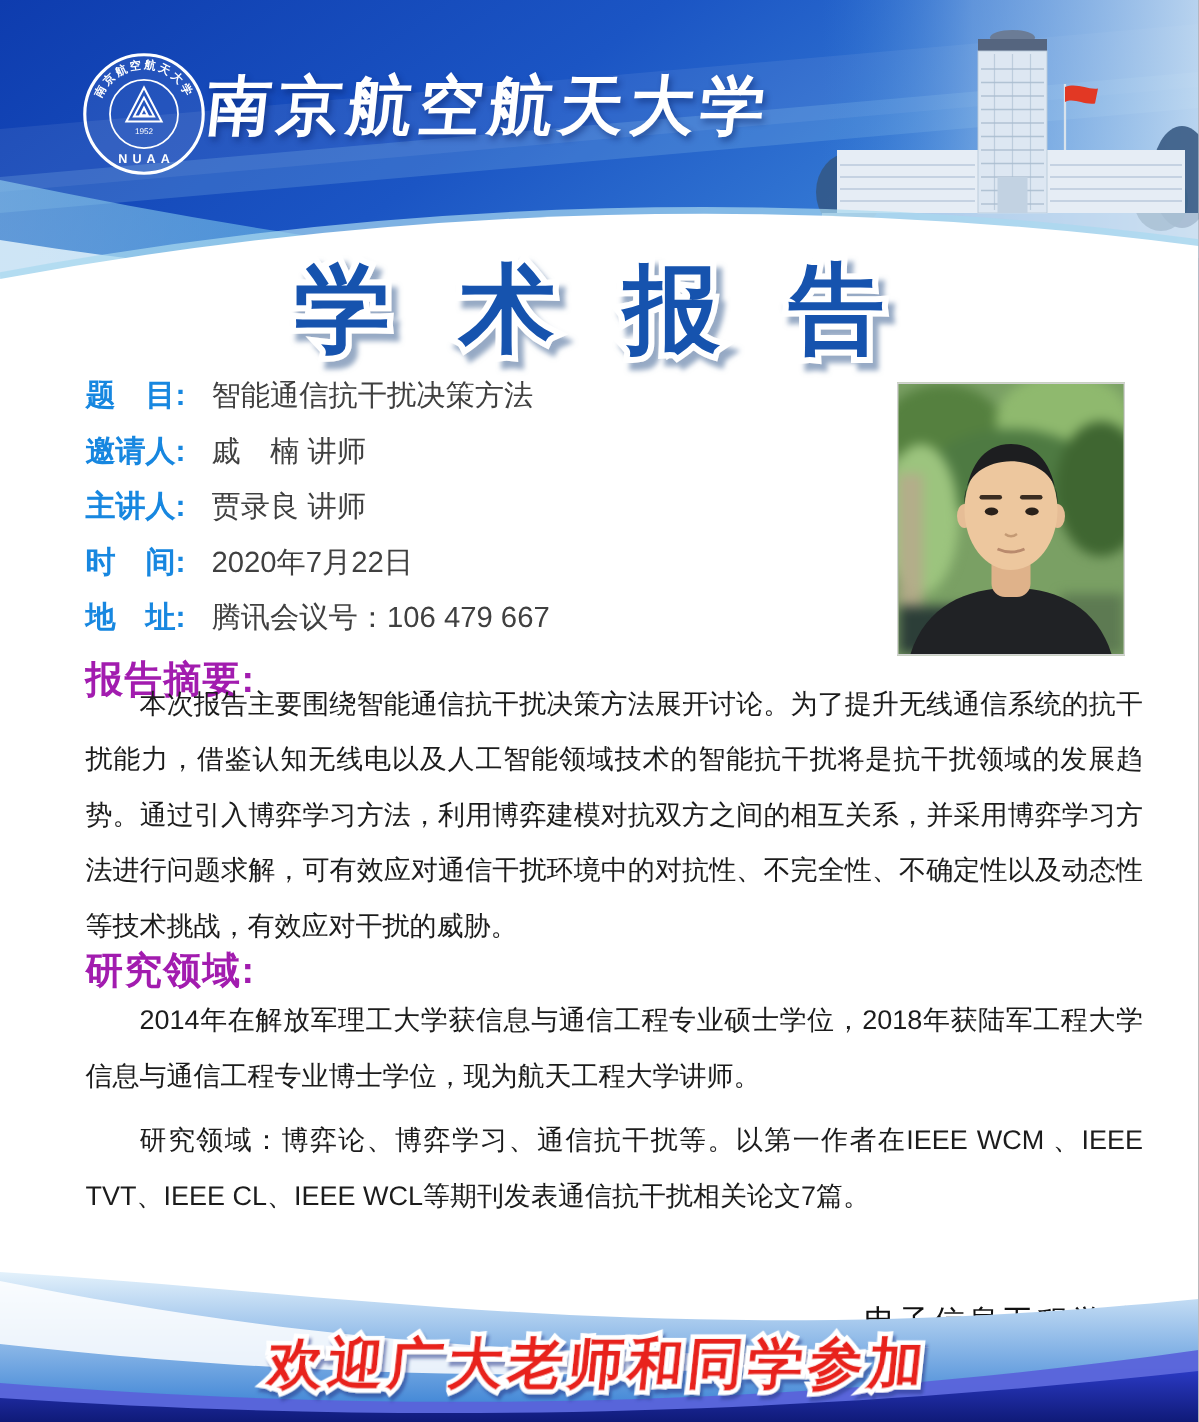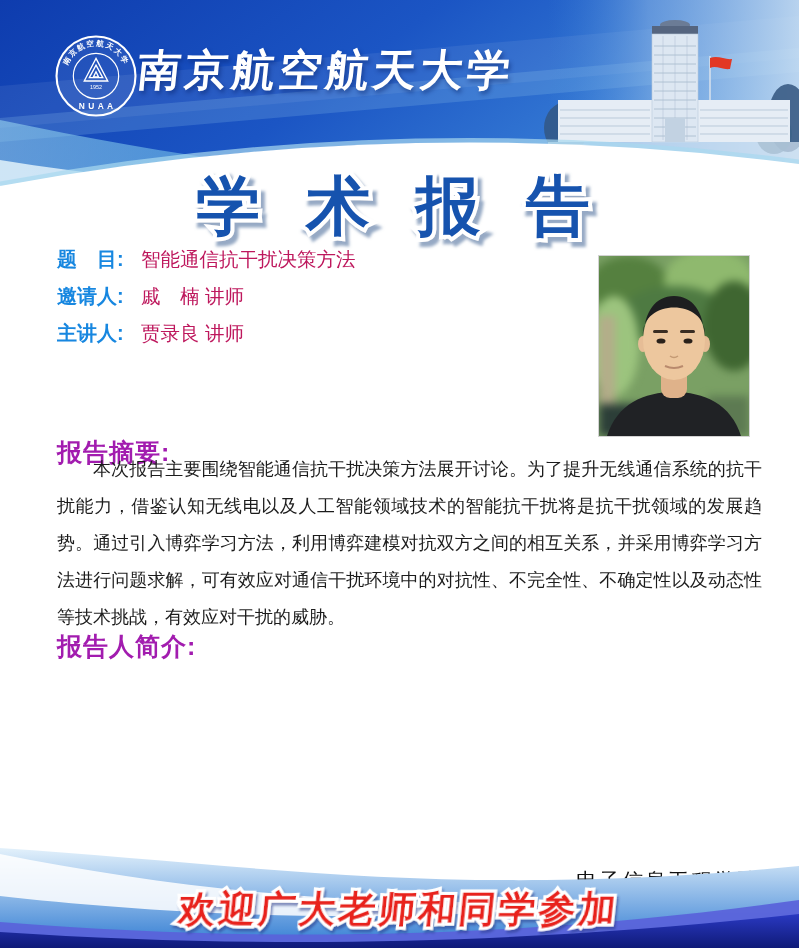--- a/index.html
+++ b/index.html
@@ -21,25 +21,25 @@
   .uni-en{
     position:absolute;left:140px;top:109px;
     font-size:11.5px;color:#ecf5fd;letter-spacing:.4px;white-space:nowrap;
   }
   .title-svg{position:absolute;left:0;top:150px;}
   .title-text{
     font-family:"Liberation Sans",sans-serif;
     font-size:64px;font-weight:bold;letter-spacing:14px;
   }
   .info{position:absolute;left:57px;top:250px;}
-  .info .row{display:flex;align-items:flex-end;height:23px;margin-bottom:14px;white-space:nowrap;}
+  .info .row{display:flex;align-items:flex-start;height:23px;margin-bottom:14px;white-space:nowrap;}
   .info .lbl{
     min-width:78px;font-size:20px;font-weight:bold;color:#1787e0;
   }
-  .info .val{font-size:19.5px;color:#be185d;margin-left:6px;}
+  .info .val{font-size:19.5px;color:#404040;margin-left:6px;}
   .photo{
     position:absolute;left:598px;top:255px;width:150px;height:180px;
     border:1px solid #d3d3d3;background:#7aa064;overflow:hidden;
   }
   .sec{
     position:absolute;left:57px;margin:0;
     font-size:25px;font-weight:bold;color:#a21caf;letter-spacing:1px;
   }
   .abstract-h{top:436px;}
   .bio-h{top:630px;}
@@ -145,20 +145,28 @@
       <span class="lbl">题　目:</span>
       <span class="val">智能通信抗干扰决策方法</span>
     </div>
     <div class="row">
       <span class="lbl">邀请人:</span>
       <span class="val">戚　楠 讲师</span>
     </div>
     <div class="row">
       <span class="lbl">主讲人:</span>
       <span class="val">贾录良 讲师</span>
+    </div>
+    <div class="row">
+      <span class="lbl">时　间:</span>
+      <span class="val">2020年7月22日</span>
+    </div>
+    <div class="row">
+      <span class="lbl">地　址:</span>
+      <span class="val">腾讯会议号：106 479 667</span>
     </div>
   </div>
 
   <div class="photo">
     <svg width="150" height="180" viewBox="0 0 150 180">
       <rect width="150" height="180" fill="#7aa064"></rect>
       <g style="filter:blur(4px)">
         <ellipse cx="30" cy="30" rx="40" ry="30" fill="#55803f"></ellipse>
         <ellipse cx="110" cy="25" rx="45" ry="32" fill="#8fb96e"></ellipse>
         <ellipse cx="75" cy="60" rx="55" ry="30" fill="#4e7a42"></ellipse>
@@ -181,21 +189,25 @@
         <ellipse cx="89" cy="85" rx="4.5" ry="2.6" fill="#2a211a"></ellipse>
         <path d="M71,100 Q75,103 79,100" stroke="#c49a74" stroke-width="1.5" fill="none"></path>
         <path d="M66,110 Q75,114 84,110" stroke="#b98a6d" stroke-width="2" fill="none"></path>
       </g>
     </svg>
   </div>
 
   <h2 class="sec abstract-h">报告摘要:</h2>
   <p class="bodytxt abstract-p">本次报告主要围绕智能通信抗干扰决策方法展开讨论。为了提升无线通信系统的抗干扰能力，借鉴认知无线电以及人工智能领域技术的智能抗干扰将是抗干扰领域的发展趋势。通过引入博弈学习方法，利用博弈建模对抗双方之间的相互关系，并采用博弈学习方法进行问题求解，可有效应对通信干扰环境中的对抗性、不完全性、不确定性以及动态性等技术挑战，有效应对干扰的威胁。</p>
 
-  <h2 class="sec bio-h">报告人简介:</h2>
+  <h2 class="sec bio-h">研究领域:</h2>
+  <div class="bio-ps">
+    <p class="bodytxt">2014年在解放军理工大学获信息与通信工程专业硕士学位，2018年获陆军工程大学信息与通信工程专业博士学位，现为航天工程大学讲师。</p>
+    <p class="bodytxt">研究领域：博弈论、博弈学习、通信抗干扰等。以第一作者在IEEE WCM 、IEEE TVT、IEEE CL、IEEE WCL等期刊发表通信抗干扰相关论文7篇。</p>
+  </div>
 
   <div class="dept">电子信息工程学院</div>
 
   <svg class="footer-svg" width="799" height="110" viewBox="0 0 799 110" preserveAspectRatio="none">
     <defs>
       <linearGradient id="lb" x1="0" y1="0" x2="0" y2="1">
         <stop offset="0" stop-color="#e3f1fb"></stop>
         <stop offset="1" stop-color="#2e7ad2"></stop>
       </linearGradient>
       <linearGradient id="navy" x1="0" y1="0" x2="0" y2="1">

